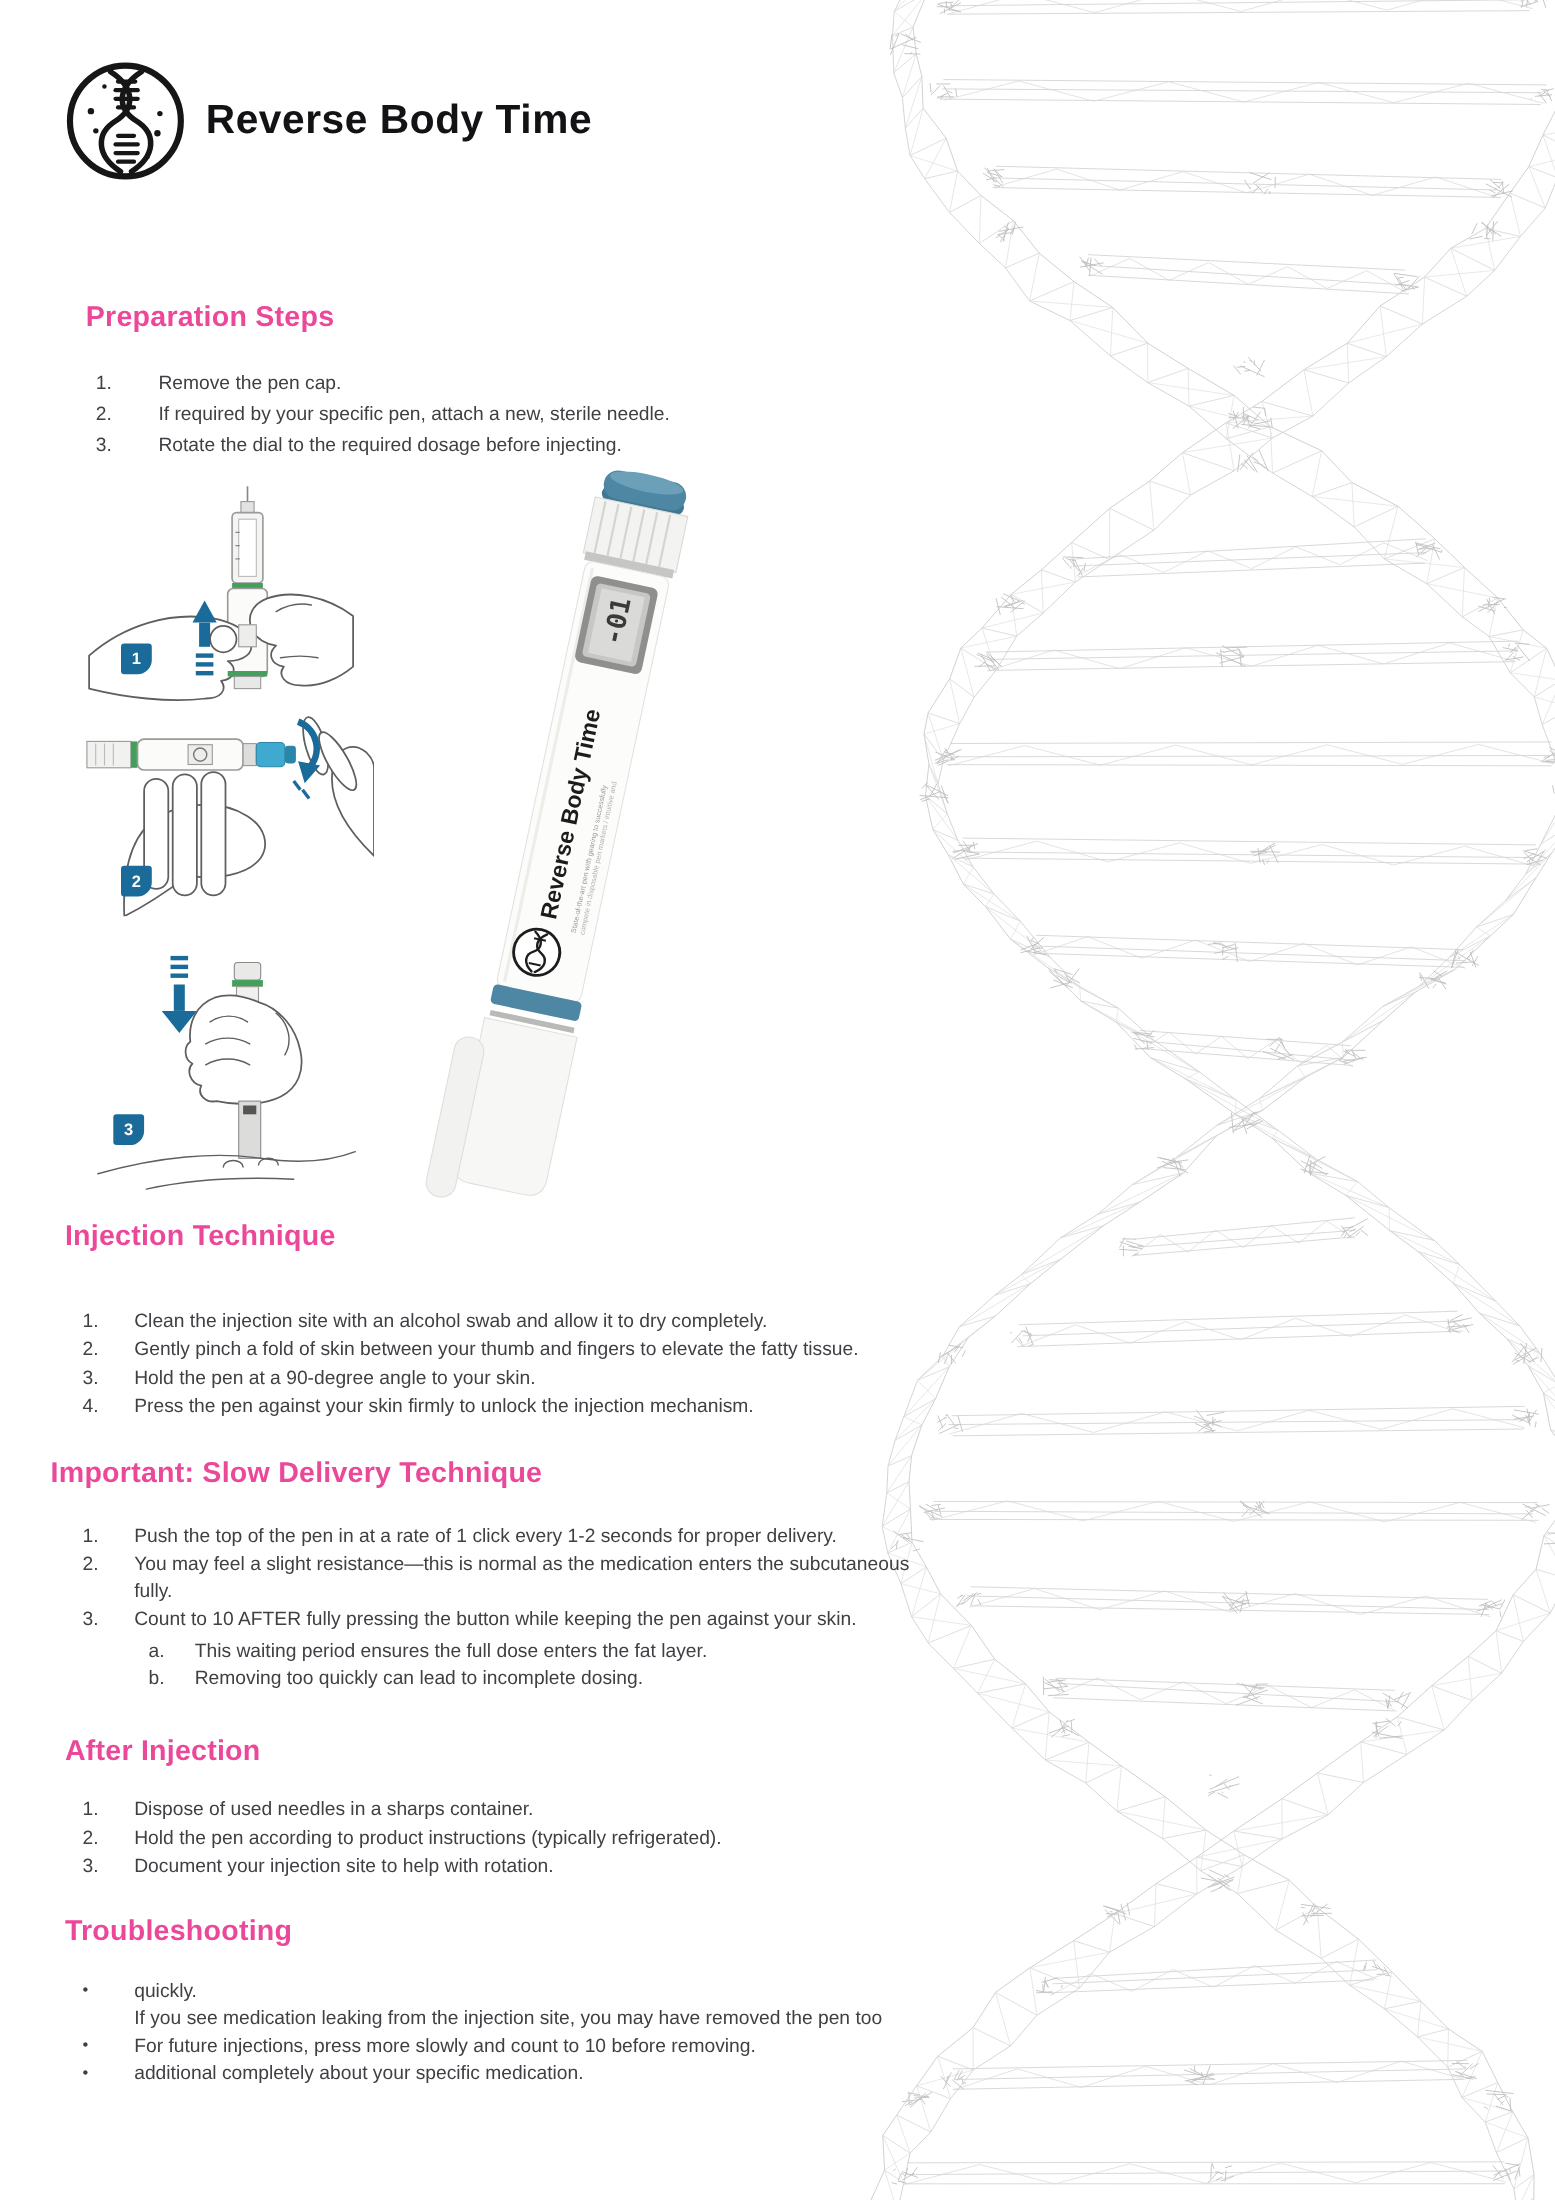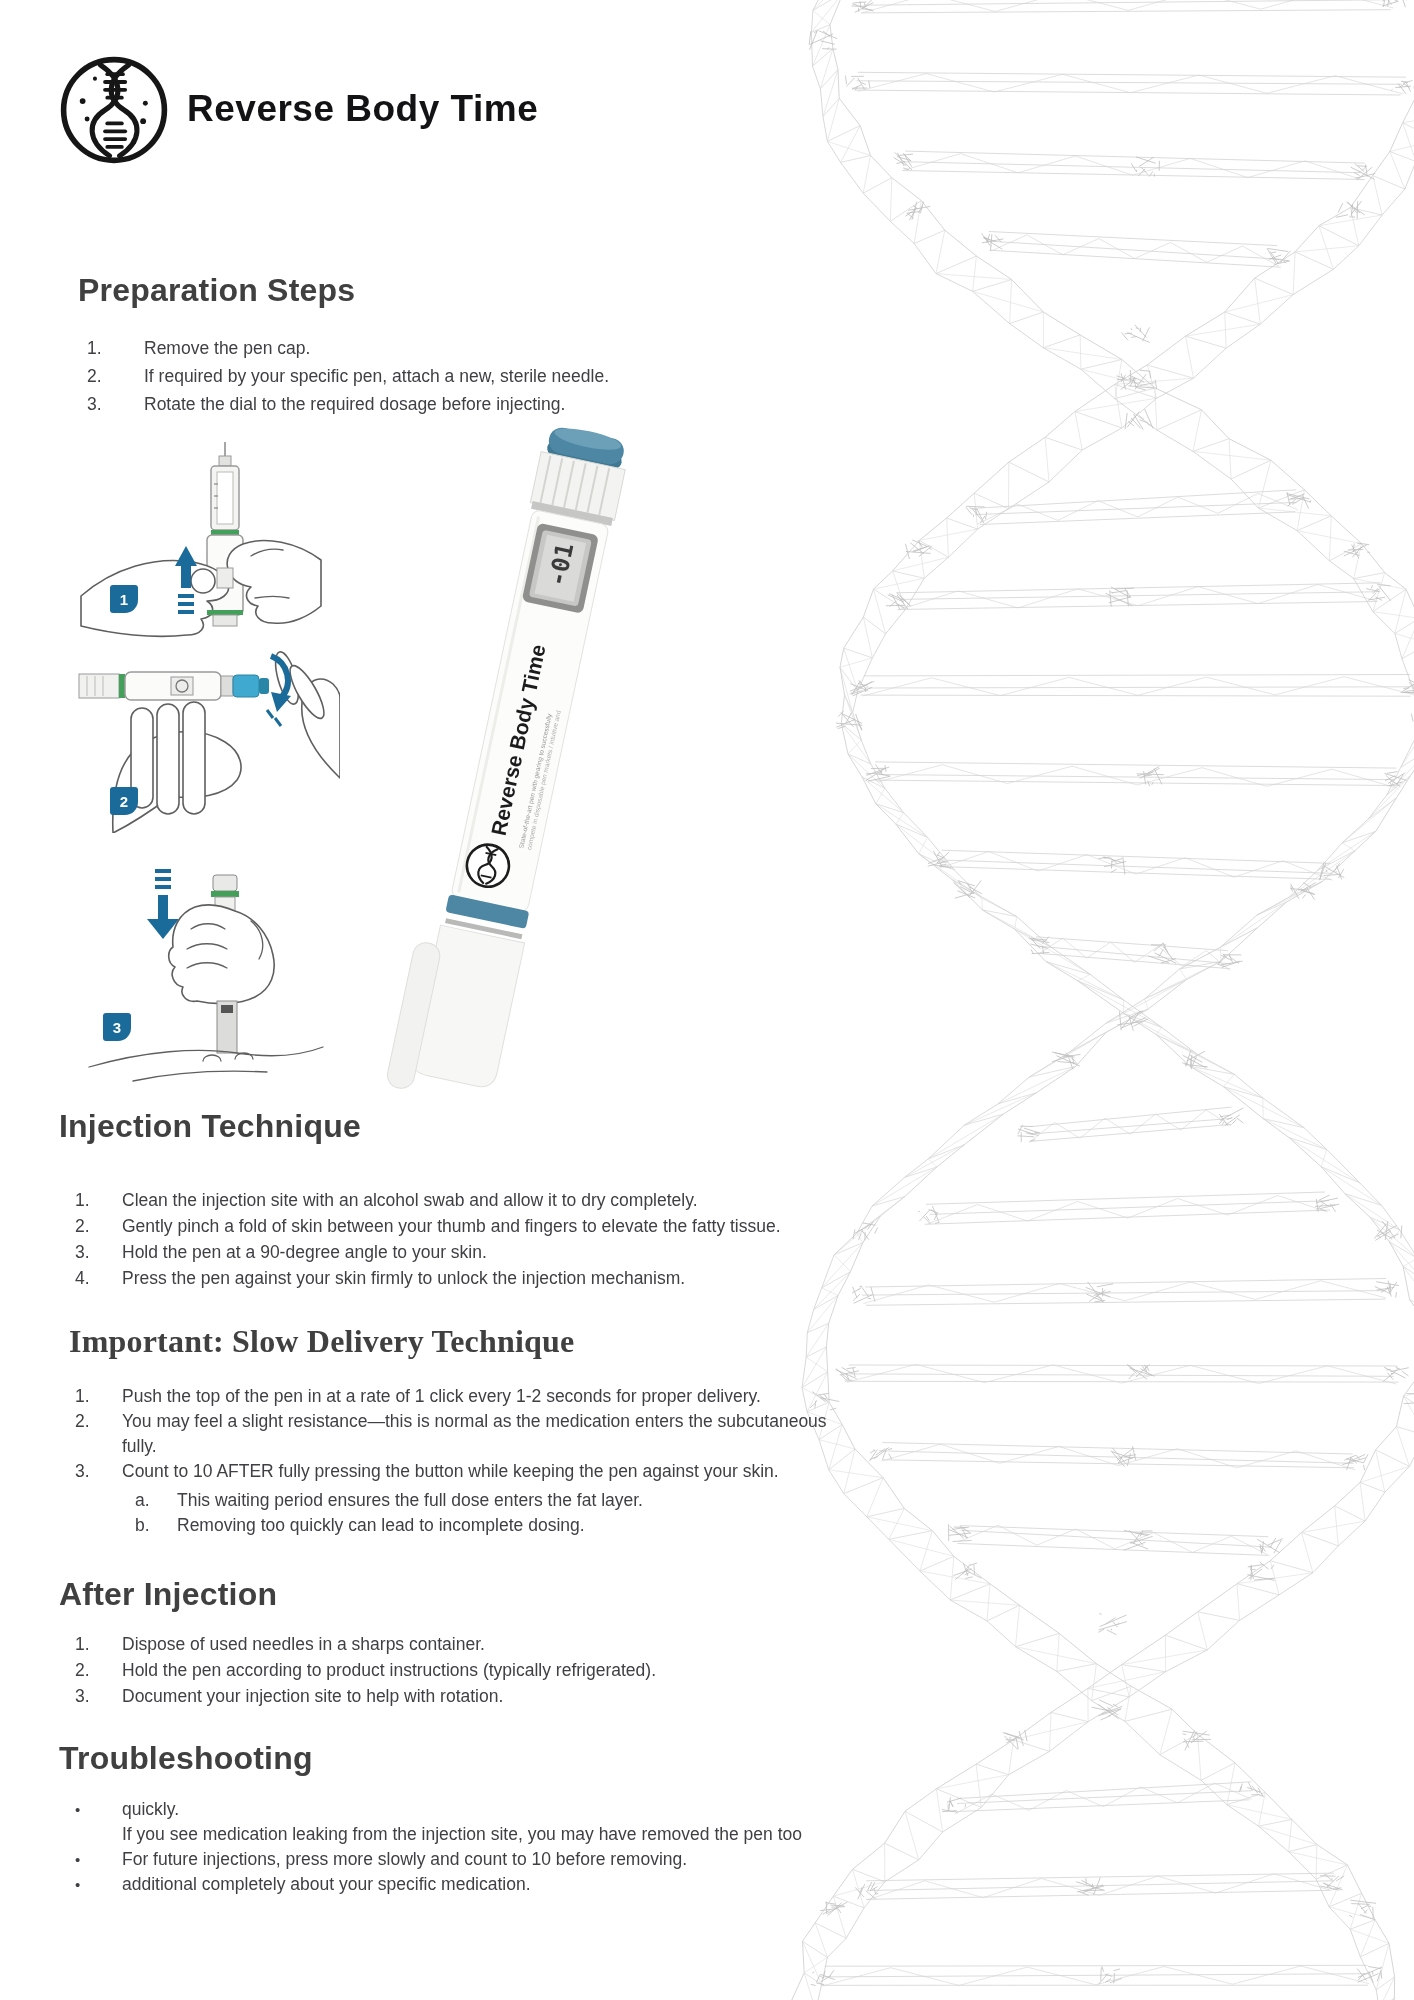--- a/index.html
+++ b/index.html
@@ -8,24 +8,24 @@
 
   #dna-bg { position:absolute; left:752px; top:0; width:662px; height:2000px; z-index:0; pointer-events:none; }
 
   .layer { position:absolute; z-index:1; }
 
   
   .brand-logo { left:58px; top:54px; width:112px; height:112px; }
   .brand-title { left:187px; top:88px; font-size:37px; font-weight:700; letter-spacing:0.5px; color:#131316; }
 
   
-  .h2 { font-size:32px; font-weight:700; color:#404040; letter-spacing:0.2px; }
+  .h2 { font-size:26px; font-weight:700; color:#ec4899; letter-spacing:0.2px; }
   .h2.prep   { left:78px;  top:272px; }
   .h2.inject { left:59px;  top:1108px; }
-  .h2.slow   { left:69px;  top:1323px;font-family:Liberation Serif, serif; }
+  .h2.slow   { left:46px;  top:1323px; }
   .h2.after  { left:59px;  top:1576px; }
   .h2.trouble{ left:59px;  top:1740px; }
 
   
   ol, ul { list-style:none; }
   .plist { font-size:17.5px; line-height:28px; }
   .ilist { font-size:17.5px; line-height:26px; }
   .slist { font-size:17.5px; line-height:25px; }
   li { display:flex; align-items:flex-start; }
   .num { flex:0 0 auto; color:#3f3f44; }

